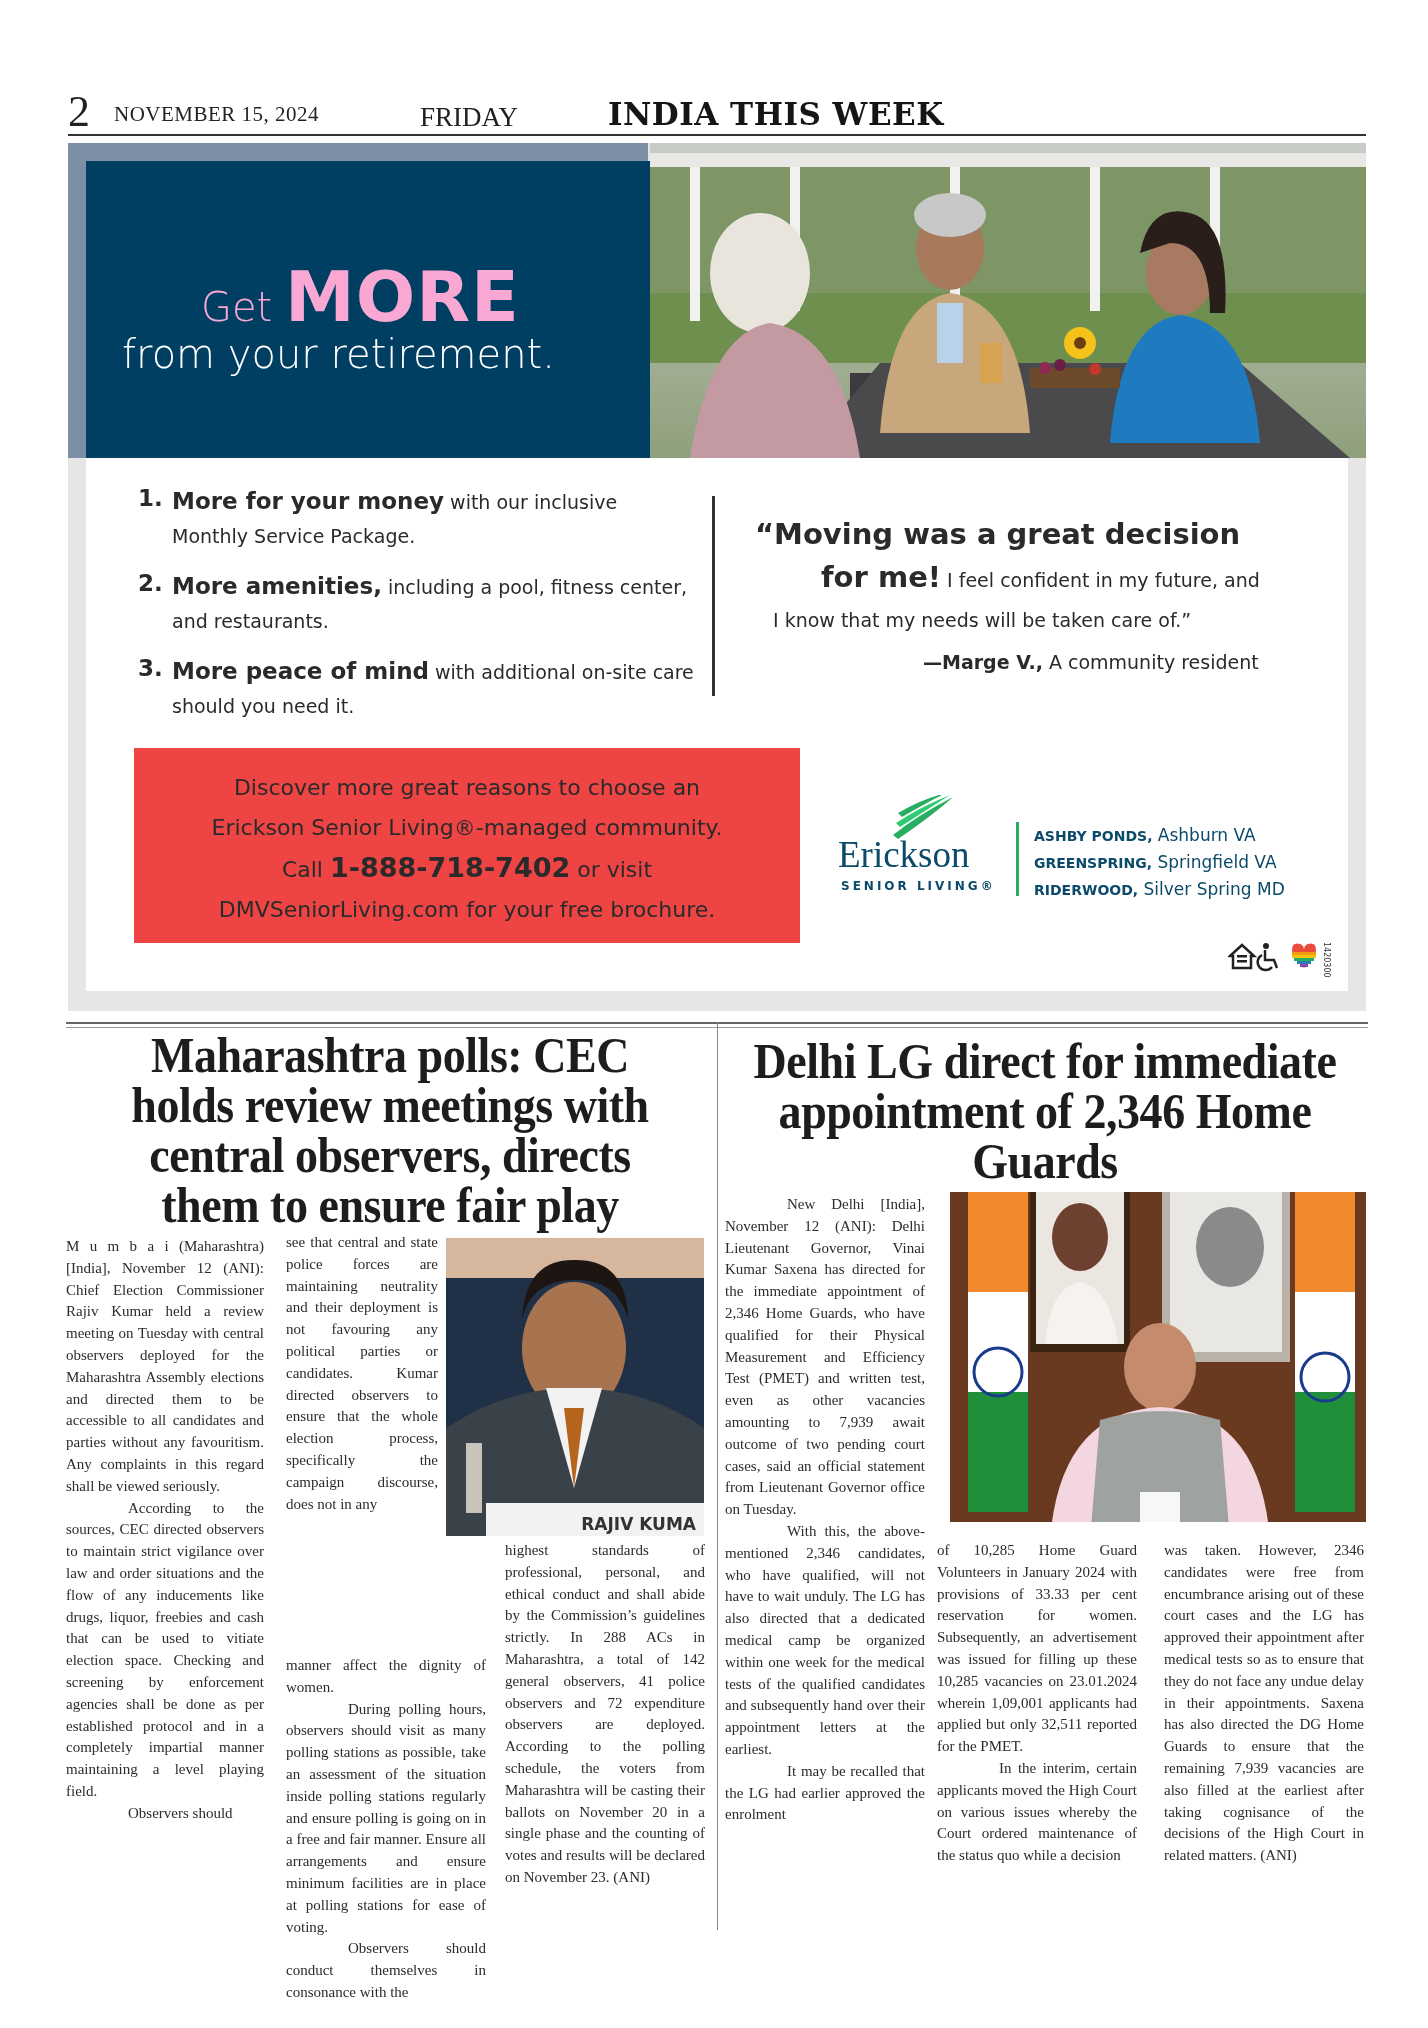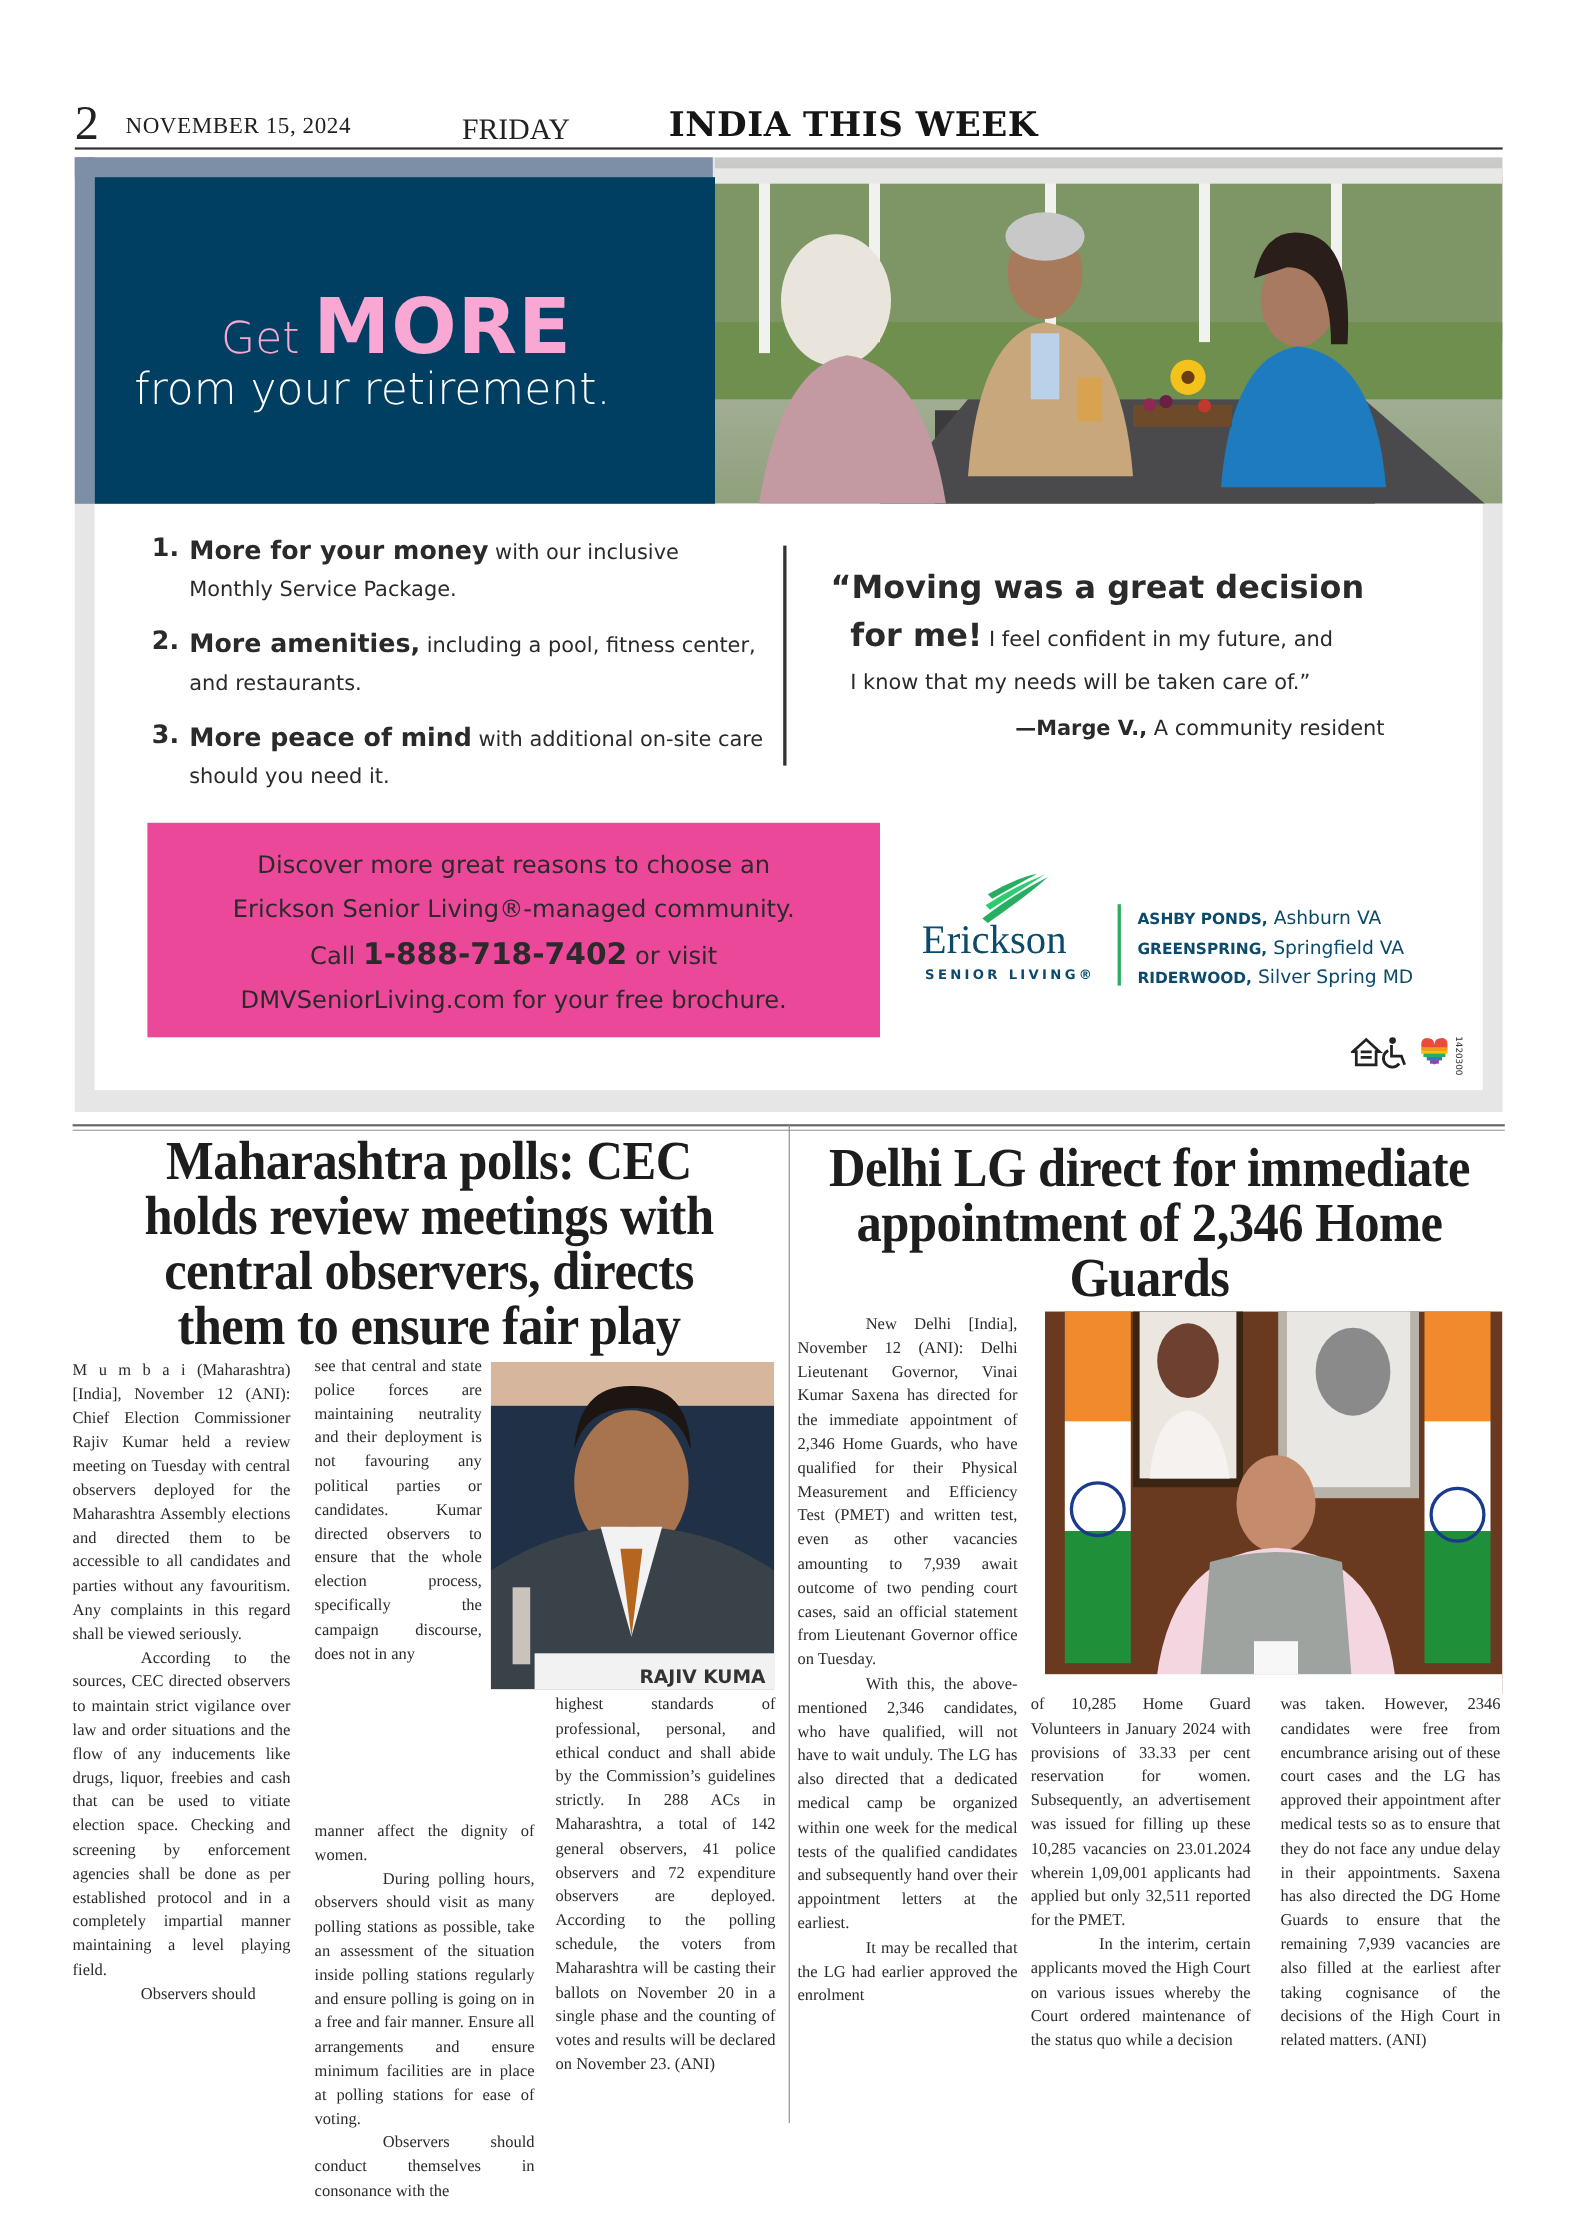--- a/index.html
+++ b/index.html
@@ -28,27 +28,27 @@
   .benefits { left: 138px; top: 485px; width: 560px; font-family: "DejaVu Sans", sans-serif; color: #2a2a2a; }
   .benefit { position: relative; padding-left: 34px; margin-bottom: 17px; }
   .benefit .num { position: absolute; left: 0; top: 0; font-size: 23px; font-weight: bold; }
   .benefit .lead { font-size: 23px; font-weight: bold; }
   .benefit .rest { font-size: 19px; line-height: 34px; }
   .vdivider { left: 712px; top: 496px; width: 3px; height: 200px; background: #333; }
 
   .quote { left: 755px; top: 512px; width: 560px; font-family: "DejaVu Sans", sans-serif; color: #2a2a2a; }
   .quote .q1 { font-size: 29px; font-weight: bold; line-height: 44px; }
   .quote .q2 { padding-left: 18px; line-height: 42px; }
-  .quote .q2 b { font-size: 29px; }
+  .quote .q2 b { font-size: 29px; margin-left: 48px; }
   .quote .q2 span, .quote .q3 { font-size: 19px; }
   .quote .q3 { padding-left: 18px; line-height: 34px; }
   .quote .attr { margin-top: 14px; padding-left: 168px; font-size: 19px; }
   .quote .attr b { font-size: 19px; }
 
-  .cta { left: 134px; top: 748px; width: 666px; height: 195px; background: #ec4899; font-family: "DejaVu Sans", sans-serif; color: #2a2a2a; text-align: center; font-size: 22px; line-height: 40px; padding-top: 20px; box-sizing: border-box; }
+  .cta { left: 134px; top: 748px; width: 666px; height: 195px; background: #ef4444; font-family: "DejaVu Sans", sans-serif; color: #2a2a2a; text-align: center; font-size: 22px; line-height: 40px; padding-top: 20px; box-sizing: border-box; }
   .cta .phone { font-size: 27px; font-weight: bold; }
 
   .logo { left: 838px; top: 795px; width: 170px; height: 100px; }
   .logo-word { position: absolute; left: 0; top: 38px; font-family: "Liberation Serif", serif; font-size: 37px; color: #0b4a6a; }
   .logo-sub { position: absolute; left: 3px; top: 84px; font-family: "DejaVu Sans", sans-serif; font-weight: bold; font-size: 12px; letter-spacing: 3px; color: #0b4a6a; white-space: nowrap; }
   .logo-green { left: 1016px; top: 822px; width: 3px; height: 74px; background: #27ae60; }
   .locations { left: 1034px; top: 822px; font-family: "DejaVu Sans", sans-serif; font-size: 17px; line-height: 26px; color: #0b4a6a; }
   .locations b { font-size: 14px; }
   .legal { left: 1228px; top: 940px; width: 110px; height: 40px; }
 

